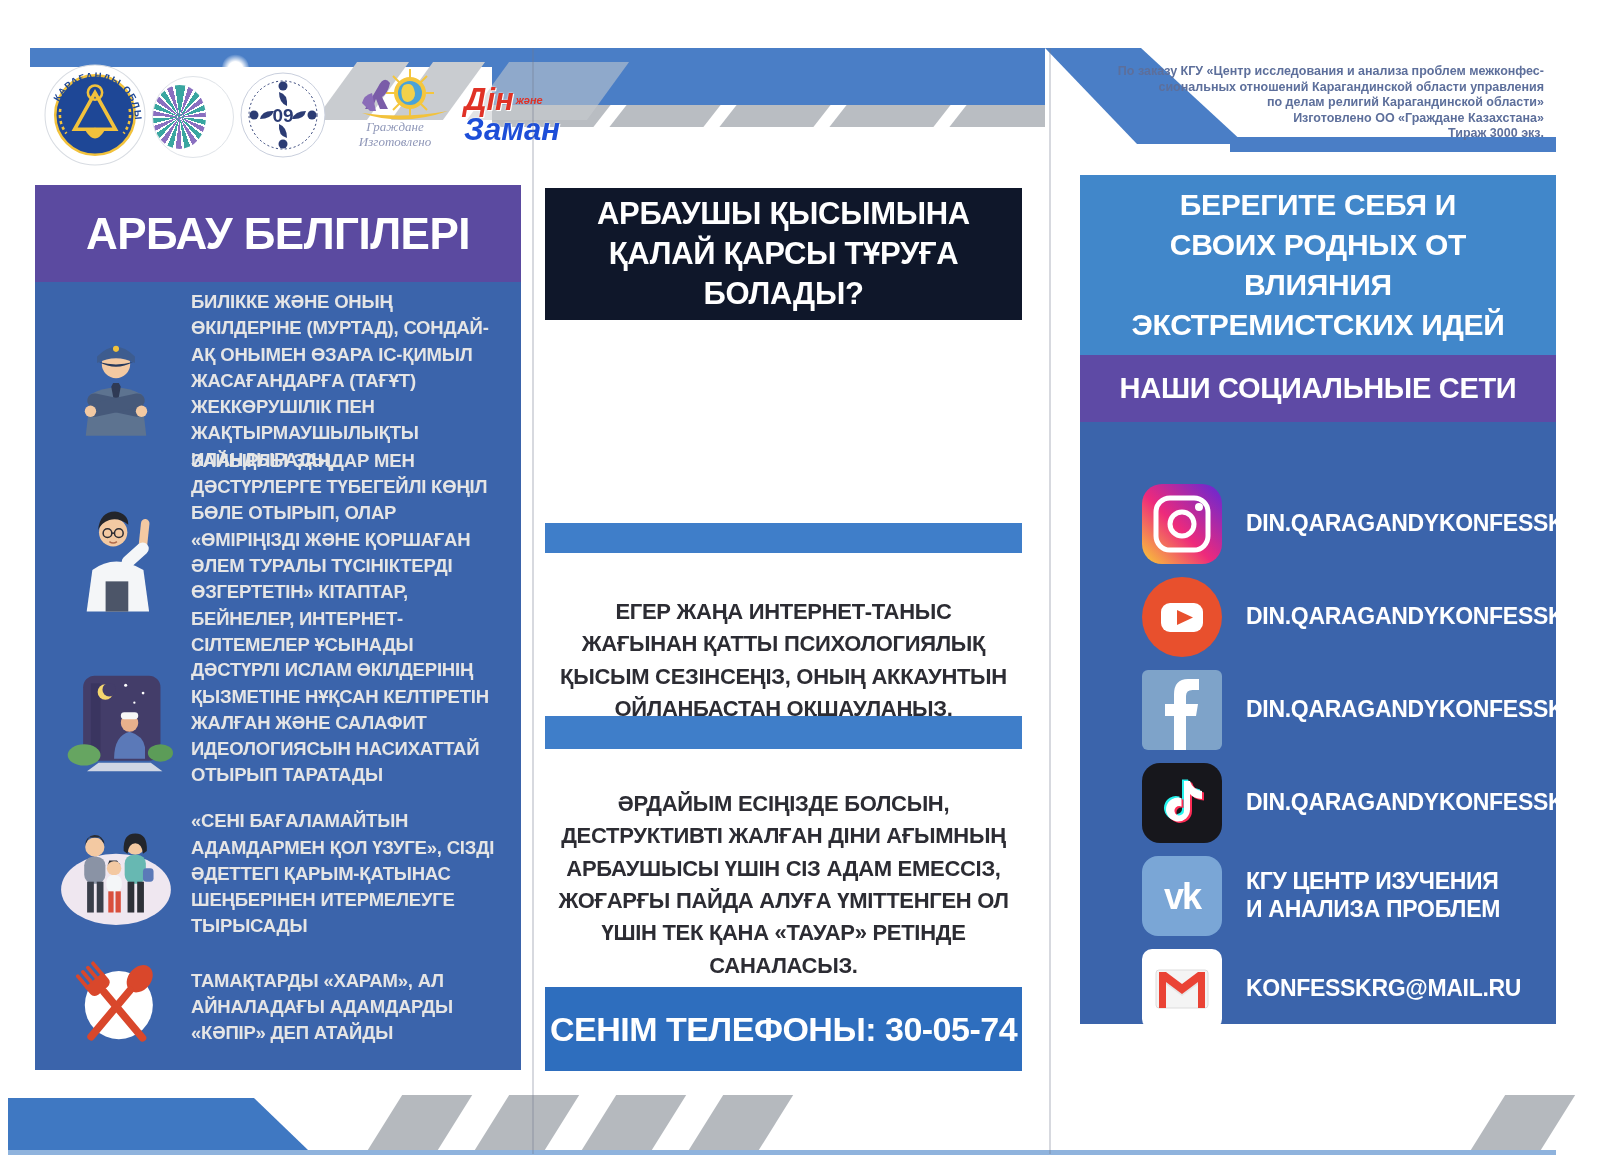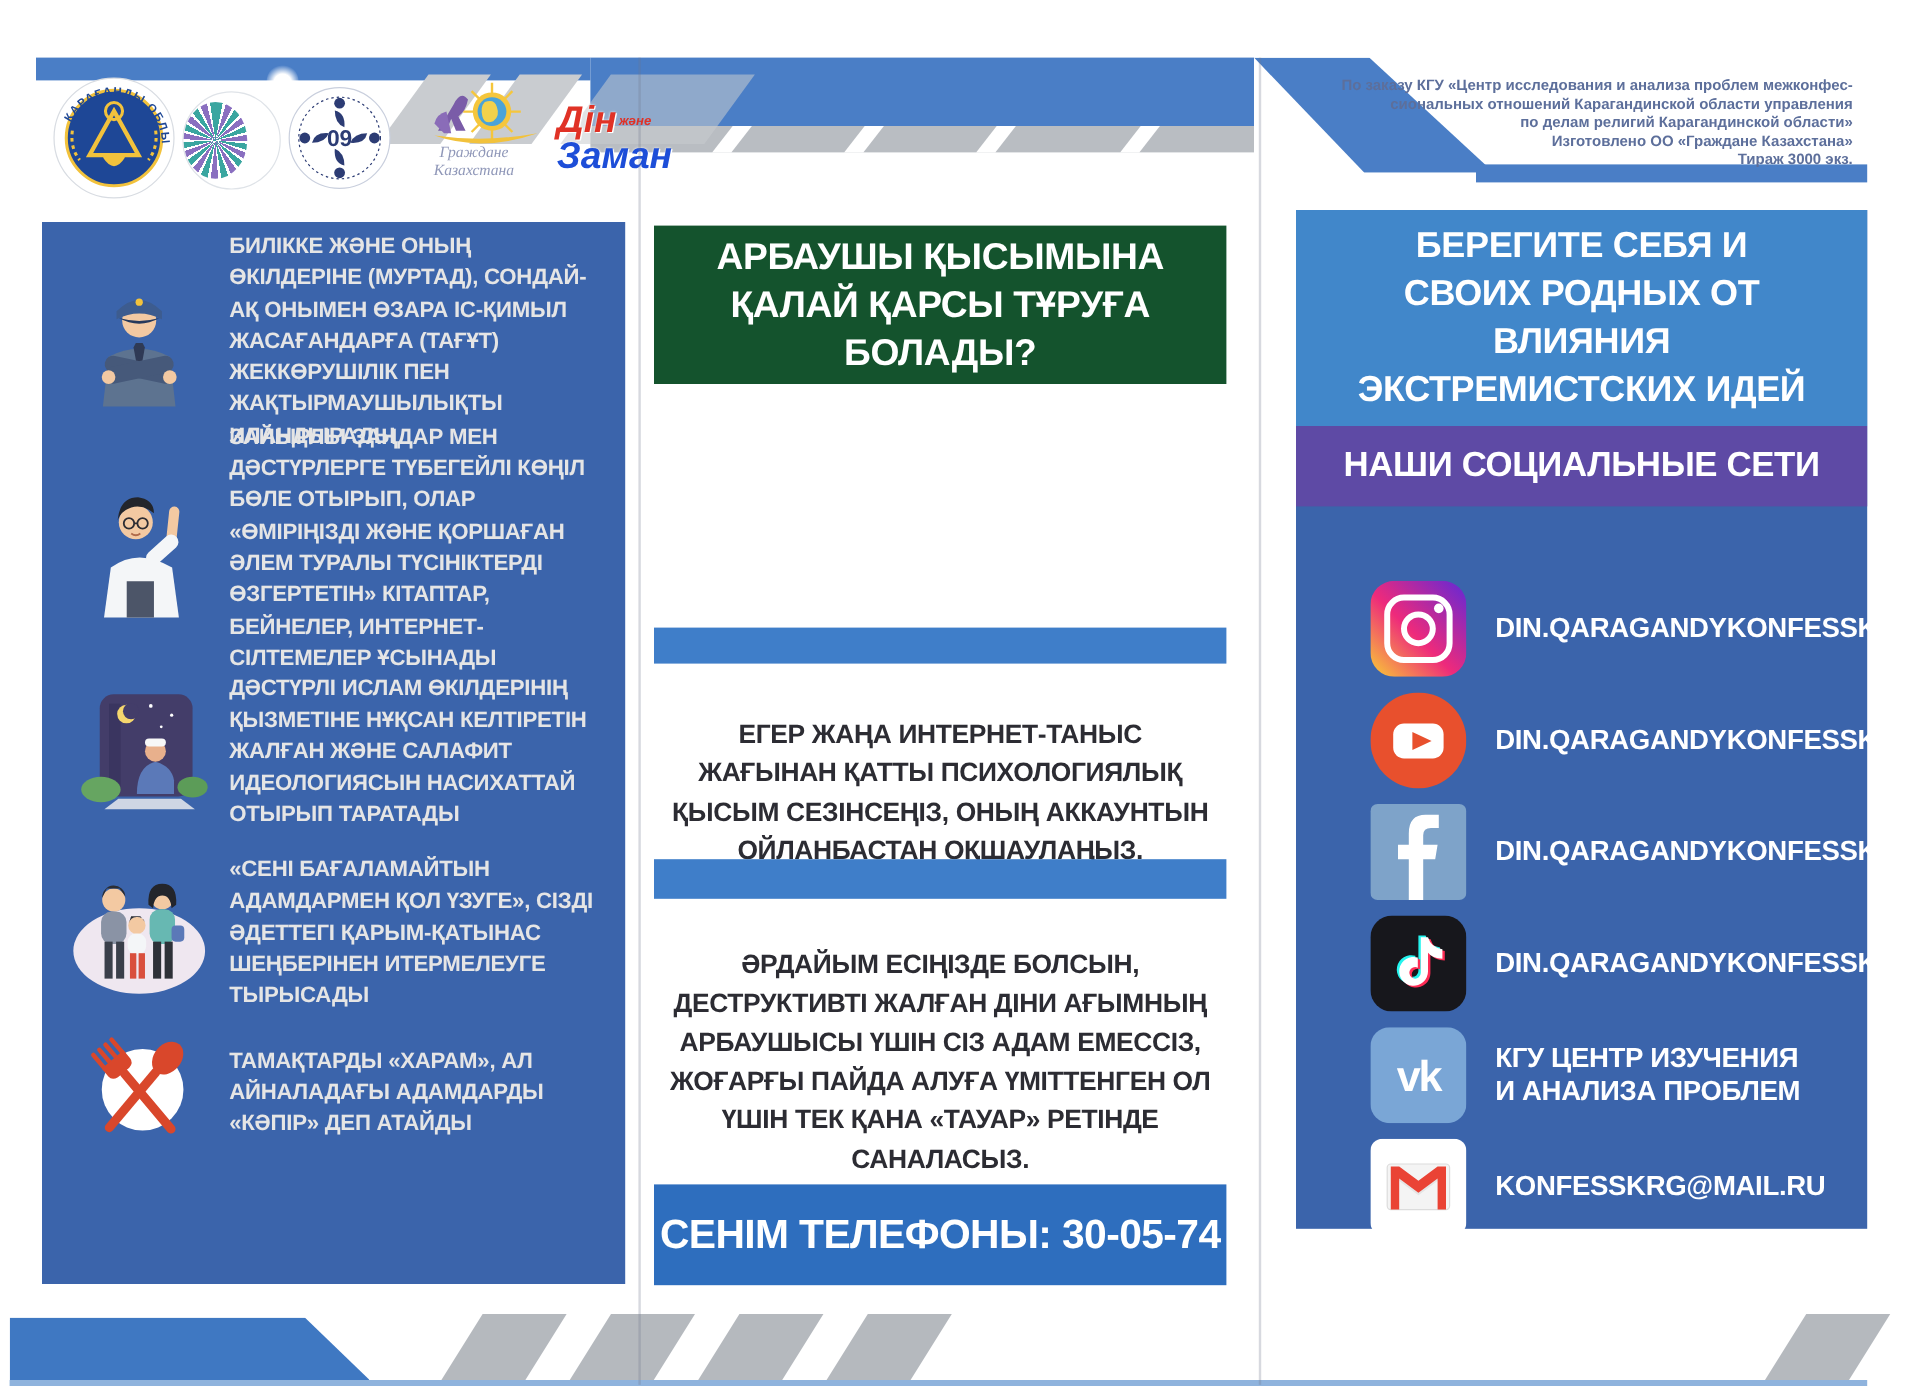--- a/index.html
+++ b/index.html
@@ -57,21 +57,21 @@
   .lp-title { height:97px; background:#5b4aa0; display:flex; align-items:center; justify-content:center;
               color:#fff; font-size:44px; font-weight:700; letter-spacing:-.5px; }
   .lp-body  { padding:24px 14px 0 6px; }
   .lp-row   { display:flex; align-items:center; margin-bottom:8px; }
   .lp-icon  { flex:0 0 150px; display:flex; align-items:center; justify-content:center; }
   .lp-text  { flex:1; color:#e5e5e5; font-weight:700; font-size:18.5px; line-height:1.42; letter-spacing:-.2px; }
   .h150{height:150px} .h178{height:178px} .h146{height:146px} .h140{height:140px} .h110{height:110px}
 
   
   .panel-mid { position:absolute; left:545px; top:188px; width:477px; height:887px; }
-  .mp-title { position:absolute; left:0; top:0; width:477px; height:132px; background:#14532d;
+  .mp-title { position:absolute; left:0; top:0; width:477px; height:132px; background:#0f172a;
               display:flex; align-items:center; justify-content:center; text-align:center;
               color:#fff; font-size:31px; font-weight:700; line-height:1.28; padding:0 18px; letter-spacing:-.3px; }
   .mp-p  { position:absolute; left:0; width:477px; padding:0 10px; text-align:center;
            color:#2c2c33; font-weight:700; font-size:22px; line-height:1.47; letter-spacing:-.3px; }
   .p1 { top:168px; } .p2 { top:408px; } .p3 { top:600px; }
   .mp-bar { position:absolute; left:0; width:477px; background:#3f7ec9; }
   .b1 { top:335px; height:30px; } .b2 { top:528px; height:33px; }
   .mp-hotline { position:absolute; left:0; top:799px; width:477px; height:84px; background:#2e6ebe;
                 display:flex; align-items:center; justify-content:center;
                 color:#fff; font-size:34px; font-weight:700; letter-spacing:-.5px; }
@@ -168,38 +168,39 @@
           <line x1="61" y1="9" x2="95" y2="43"></line>
             <line x1="95" y1="9" x2="61" y2="43"></line>
         </g>
         <circle cx="78" cy="26" r="16" fill="#f5c63c"></circle>
         <circle cx="78" cy="26" r="12" fill="#4aa3d8"></circle>
         <path d="M72 18 q8 -3 10 4 q3 8 -3 12 q-7 3 -9 -4 q-2 -8 2 -12Z" fill="#f2d14a"></path>
         <path d="M46 20 q6 -12 12 -4 q-2 10 -8 14 l6 12 h-8 l-4 -10 l-4 10 h-7 Z" fill="#7a5ca8"></path>
         <path d="M40 26 q-8 2 -10 10 l8 8 h6 Z" fill="#8a6cb8"></path>
         <path d="M30 46 q40 14 86 -2 q-44 8 -86 2Z" fill="#f2c23c"></path>
       </svg>
-      <div class="script">Граждане Казахстана</div>
+      <div class="script">Граждане Изготовлено</div>
     </div>
 
     <div class="logo dinzaman">
       <span class="din">Дін</span><span class="zhane">және</span>
       <span class="zaman">Заман</span>
     </div>
   </div>
 
   <div class="publisher">
     <div>По заказу КГУ «Центр исследования и анализа проблем межконфес-</div>
     <div>сиональных отношений Карагандинской области управления</div>
     <div>по делам религий Карагандинской области»</div>
     <div>Изготовлено ОО «Граждане Казахстана»</div>
     <div>Тираж 3000 экз.</div>
   </div>
 
   <div class="panel-left tex">
+    <div class="lp-title">АРБАУ БЕЛГІЛЕРІ</div>
     <div class="lp-body">
 
       <div class="lp-row h150">
         <div class="lp-icon">
           <svg width="104" height="118" viewBox="0 0 110 120">
             <path d="M28 74 Q55 60 82 74 L87 118 H23 Z" fill="#5d7390"></path>
             <path d="M52 62 h6 l2 4 -3 16 h-4 l-3 -16 Z" fill="#2f3a55"></path>
             <rect x="24" y="78" width="62" height="15" rx="7.5" fill="#46597a" transform="rotate(12 55 86)"></rect>
             <rect x="24" y="78" width="62" height="15" rx="7.5" fill="#46597a" transform="rotate(-12 55 86)"></rect>
             <circle cx="28" cy="92" r="6" fill="#f3c9a2"></circle>

